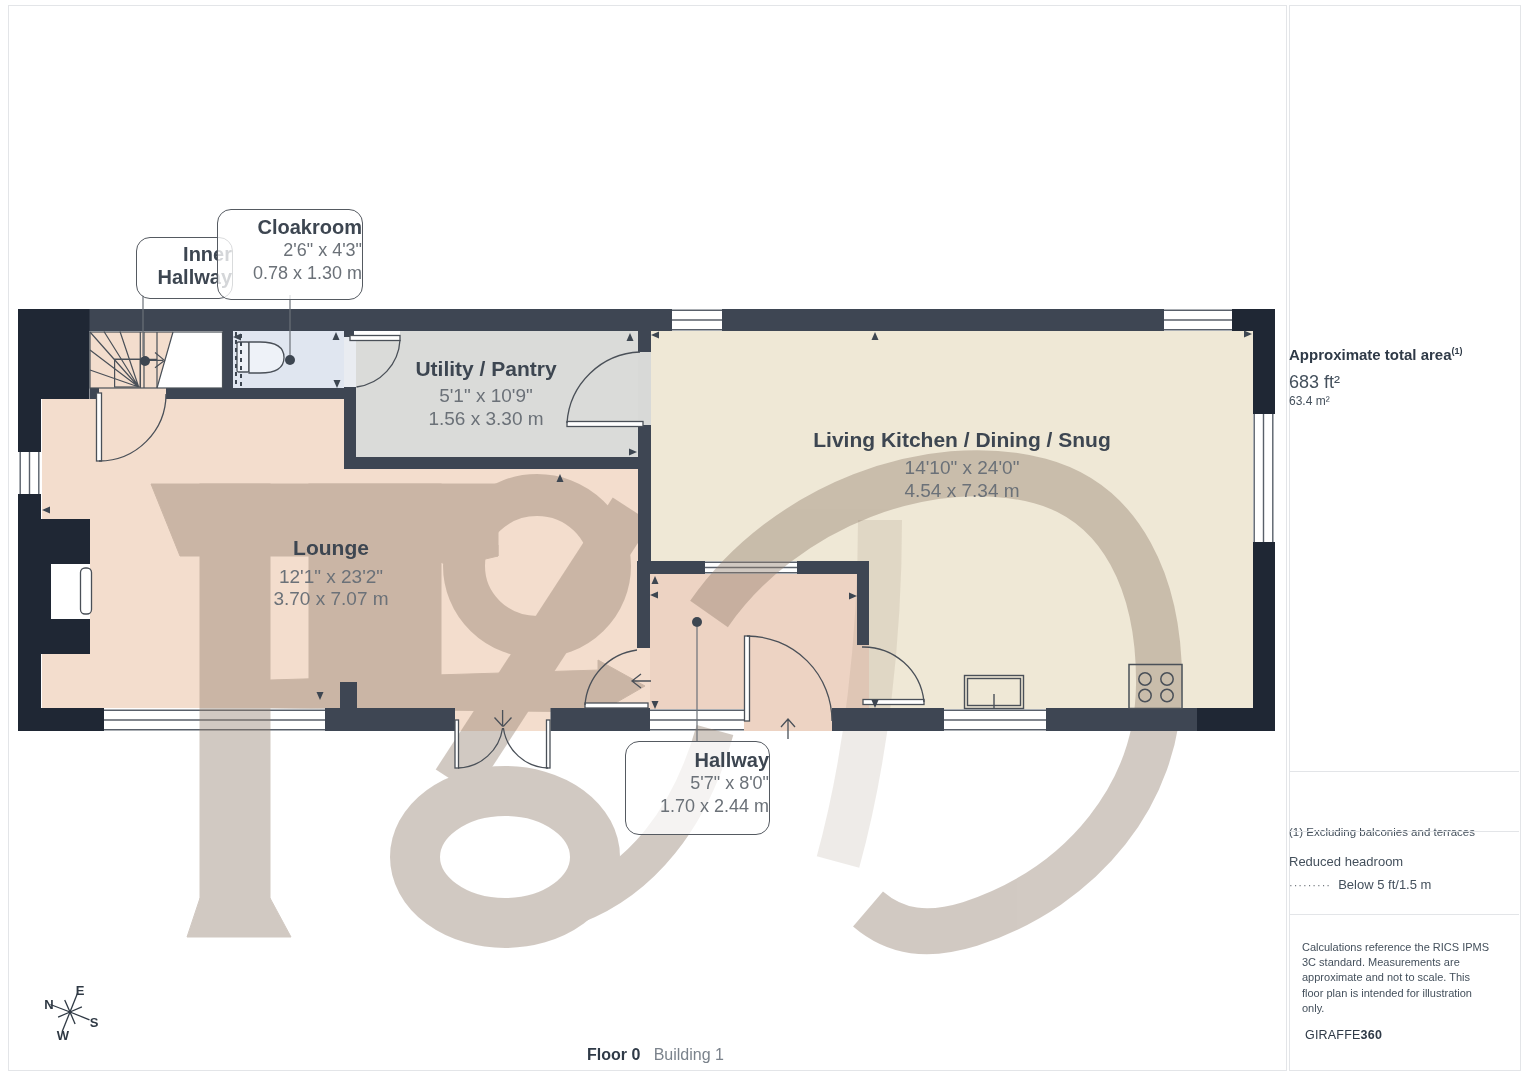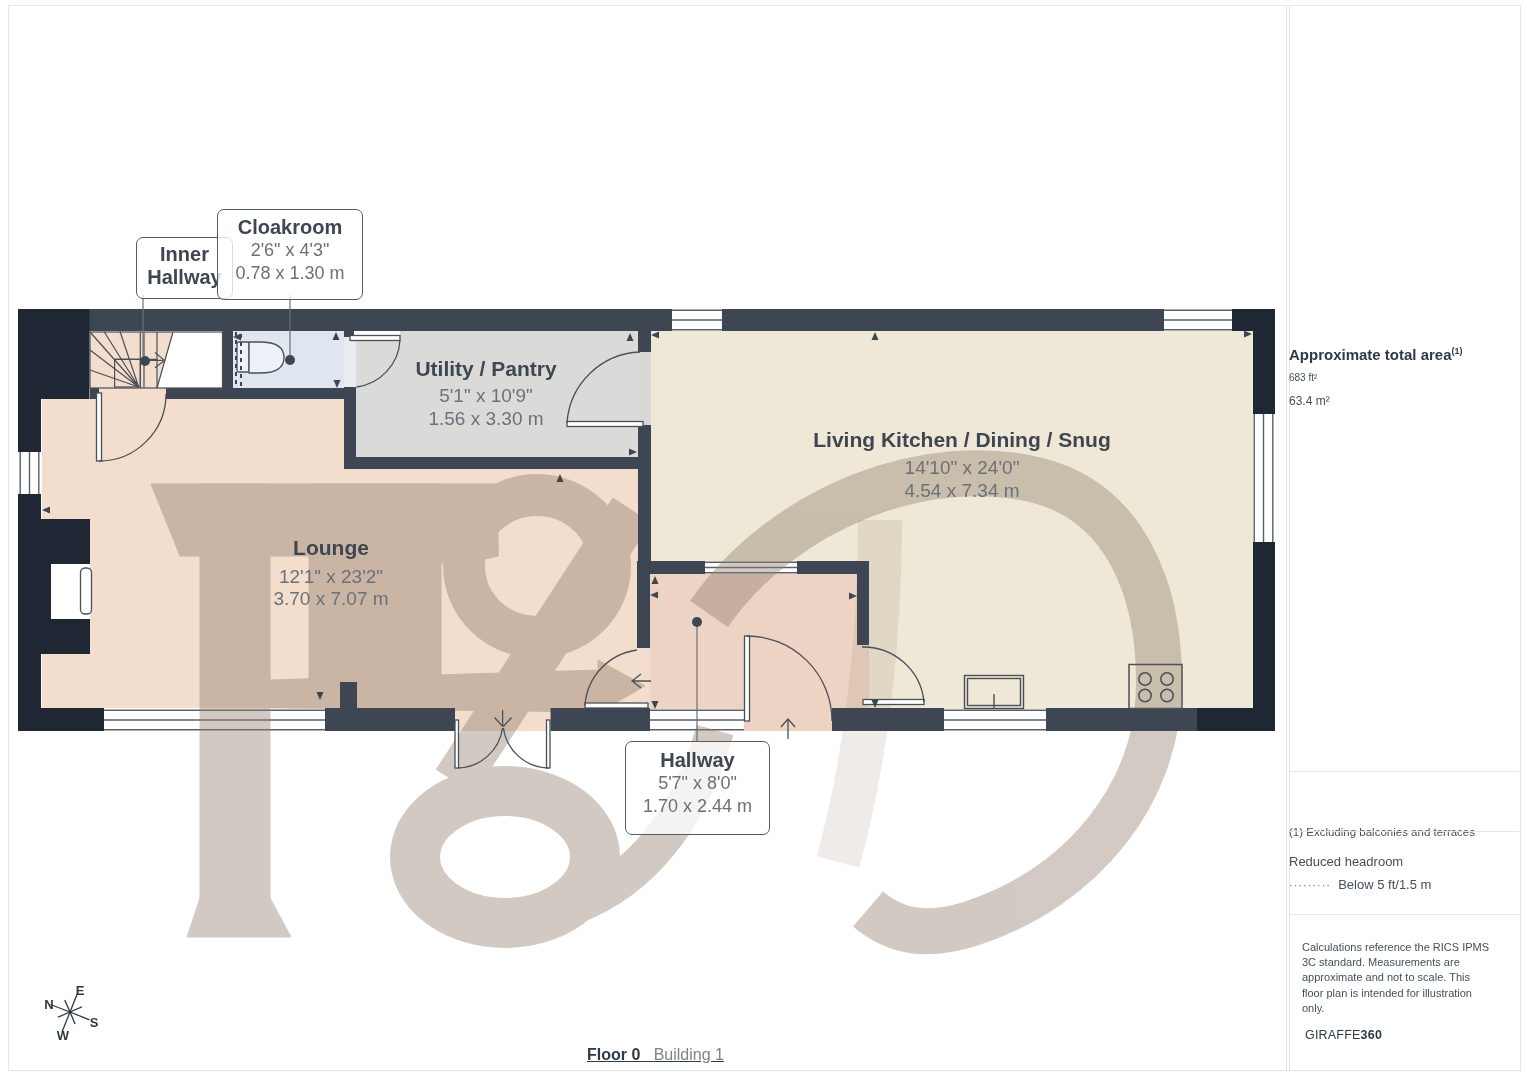--- a/index.html
+++ b/index.html
@@ -1,20 +1,20 @@
 <!DOCTYPE html>
 <html><head>
 <meta charset="utf-8">
 <style>
   html,body{margin:0;padding:0;background:#fff;}
   body{width:1527px;height:1080px;position:relative;font-family:"Liberation Sans",sans-serif;overflow:hidden;}
   .panel{position:absolute;background:#fff;border:1px solid #e3e5e8;}
   #main{left:8px;top:5px;width:1277px;height:1064px;}
   #side{left:1289px;top:5px;width:230px;height:1064px;}
-  .lbl{position:absolute;border:1.5px solid #555a61;border-radius:7px;background:rgba(255,255,255,0.78);text-align:center;color:#3d4651;z-index:5;}
+  .lbl{position:absolute;border:1.5px solid #555a61;border-radius:14px;background:rgba(255,255,255,0.78);text-align:right;color:#3d4651;z-index:5;}
   .lbl .t{font-weight:bold;font-size:20px;line-height:23px;}
   .lbl .d{font-size:18px;line-height:23px;color:#6b7178;}
   .sidetxt{position:absolute;width:230px;text-align:left;color:#44505c;}
 </style>
 </head>
 <body>
 
 <div id="main" class="panel"></div>
 
 <div id="side" class="panel"></div>
@@ -309,33 +309,33 @@
 </div>
 
 <div class="lbl" style="left:625px;top:741px;width:143px;height:85px;padding-top:7px;">
   <div class="t">Hallway</div>
     <div class="d">5'7" x 8'0"</div>
     <div class="d">1.70 x 2.44 m</div>
 </div>
 
 <div class="sidetxt" style="left:1289px;top:346px;font-size:15px;font-weight:bold;color:#2f3a47;">Approximate total area<span style="font-size:9px;vertical-align:super;">(1)</span></div>
 
-<div class="sidetxt" style="left:1289px;top:372px;font-size:10px;">683 ft²</div>
+<div class="sidetxt" style="left:1289px;top:372px;font-size:18px;">683 ft²</div>
 
 <div class="sidetxt" style="left:1289px;top:394px;font-size:12px;">63.4 m²</div>
 
 <div style="position:absolute;left:1290px;top:771px;width:229px;height:1px;background:#e3e5e8;"></div>
 
 <div class="sidetxt" style="left:1289px;top:794px;font-size:11.5px;margin-top:32px;">(1) Excluding balconies and terraces</div>
 
 <div style="position:absolute;left:1290px;top:831px;width:229px;height:1px;background:#e3e5e8;"></div>
 
 <div class="sidetxt" style="left:1289px;top:854px;font-size:13px;">Reduced headroom</div>
 
 <div class="sidetxt" style="left:1289px;top:877px;font-size:13px;"><span style="letter-spacing:1px;color:#6b7178;font-size:11px;">·········</span>&nbsp;&nbsp;Below 5 ft/1.5 m</div>
 
 <div style="position:absolute;left:1290px;top:914px;width:229px;height:1px;background:#e3e5e8;"></div>
 
 <div class="sidetxt" style="left:1302px;top:940px;width:204px;font-size:11px;line-height:15.2px;">Calculations reference the RICS IPMS<br>3C standard. Measurements are<br>approximate and not to scale. This<br>floor plan is intended for illustration<br>only.</div>
 
 <div class="sidetxt" style="left:1289px;top:1028px;font-size:12.5px;color:#2f3a47;letter-spacing:0.2px;padding-left:16px;">GIRAFFE<b>360</b></div>
 
-<div style="position:absolute;left:587px;top:1046px;font-size:16px;color:#2f3a47;text-decoration:underline;"><b>Floor 0</b>&nbsp;&nbsp;&nbsp;<span style="color:#7b838c">Building 1</span></div>
+<div style="position:absolute;left:587px;top:1046px;font-size:16px;color:#2f3a47;"><b>Floor 0</b>&nbsp;&nbsp;&nbsp;<span style="color:#7b838c">Building 1</span></div>
 
 </body></html>

